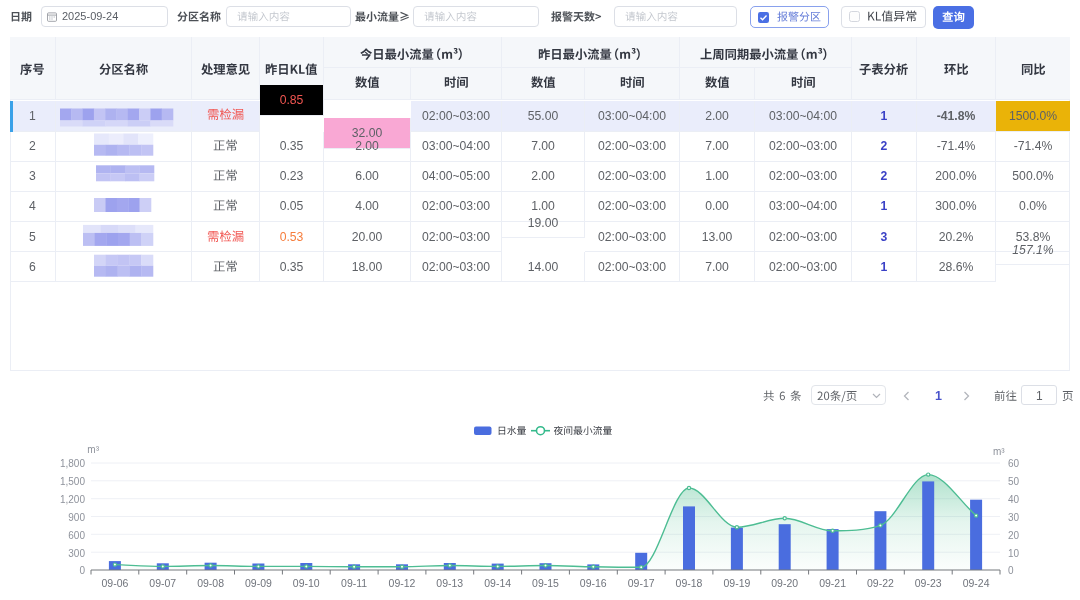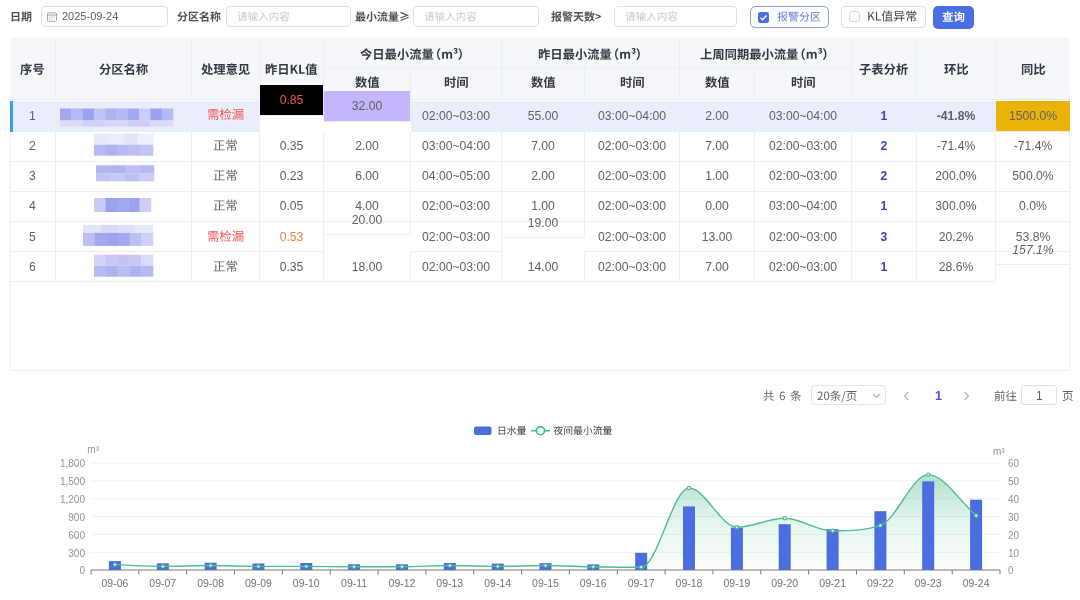--- a/index.html
+++ b/index.html
@@ -415,21 +415,21 @@
       <g fill="#f15551" transform="translate(0,10.91) scale(0.012400)">
         <use href="#r42" x="0"></use>
         <use href="#r30" x="1000"></use>
         <use href="#r34" x="2000"></use>
       </g>
     </svg>
   </div>
 <div class="cell" style="left:260px;top:85px;width:64px;height:31.0px;background:#000000;">
     <span style="color:#f15551">0.85</span>
   </div>
-<div class="cell" style="left:324px;top:91px;width:87px;height:31.0px;background:#c4b5fd;">32.00</div>
+<div class="cell" style="left:324px;top:118px;width:87px;height:31.0px;background:#f9a8d4;">32.00</div>
 <div class="cell" style="left:411px;top:100.5px;width:91px;height:31.0px;background:#eaedfb;">02:00~03:00</div>
 <div class="cell" style="left:502px;top:100.5px;width:83px;height:31.0px;background:#eaedfb;">55.00</div>
 <div class="cell" style="left:585px;top:100.5px;width:95px;height:31.0px;background:#eaedfb;">03:00~04:00</div>
 <div class="cell" style="left:680px;top:100.5px;width:75px;height:31.0px;background:#eaedfb;">2.00</div>
 <div class="cell" style="left:755px;top:100.5px;width:97px;height:31.0px;background:#eaedfb;">03:00~04:00</div>
 <div class="cell" style="left:852px;top:100.5px;width:65px;height:31.0px;background:#eaedfb;">
     <span style="color:#3a41c6;font-weight:bold">1</span>
   </div>
 <div class="cell" style="left:917px;top:100.5px;width:79px;height:31.0px;background:#eaedfb;font-weight:bold;">-41.8%</div>
 <div class="cell" style="left:996px;top:100.5px;width:74px;height:31.0px;background:#eab308;border-right:none;">1500.0%</div>
@@ -550,21 +550,21 @@
       <g fill="#f15551" transform="translate(0,10.91) scale(0.012400)">
         <use href="#r42" x="0"></use>
         <use href="#r30" x="1000"></use>
         <use href="#r34" x="2000"></use>
       </g>
     </svg>
   </div>
 <div class="cell" style="left:260px;top:222.1px;width:64px;height:30.2px;">
     <span style="color:#f67d3c">0.53</span>
   </div>
-<div class="cell" style="left:324px;top:205px;width:87px;height:30.2px;">20.00</div>
+<div class="cell" style="left:324px;top:222px;width:87px;height:30.2px;">20.00</div>
 <div class="cell" style="left:411px;top:222.1px;width:91px;height:30.2px;">02:00~03:00</div>
 <div class="cell" style="left:502px;top:208px;width:83px;height:30.2px;">19.00</div>
 <div class="cell" style="left:585px;top:222.1px;width:95px;height:30.2px;">02:00~03:00</div>
 <div class="cell" style="left:680px;top:222.1px;width:75px;height:30.2px;">13.00</div>
 <div class="cell" style="left:755px;top:222.1px;width:97px;height:30.2px;">02:00~03:00</div>
 <div class="cell" style="left:852px;top:222.1px;width:65px;height:30.2px;">
     <span style="color:#3a41c6;font-weight:bold">3</span>
   </div>
 <div class="cell" style="left:917px;top:222.1px;width:79px;height:30.2px;">20.2%</div>
 <div class="cell" style="left:996px;top:222.1px;width:74px;height:30.2px;border-right:none;">53.8%</div>

